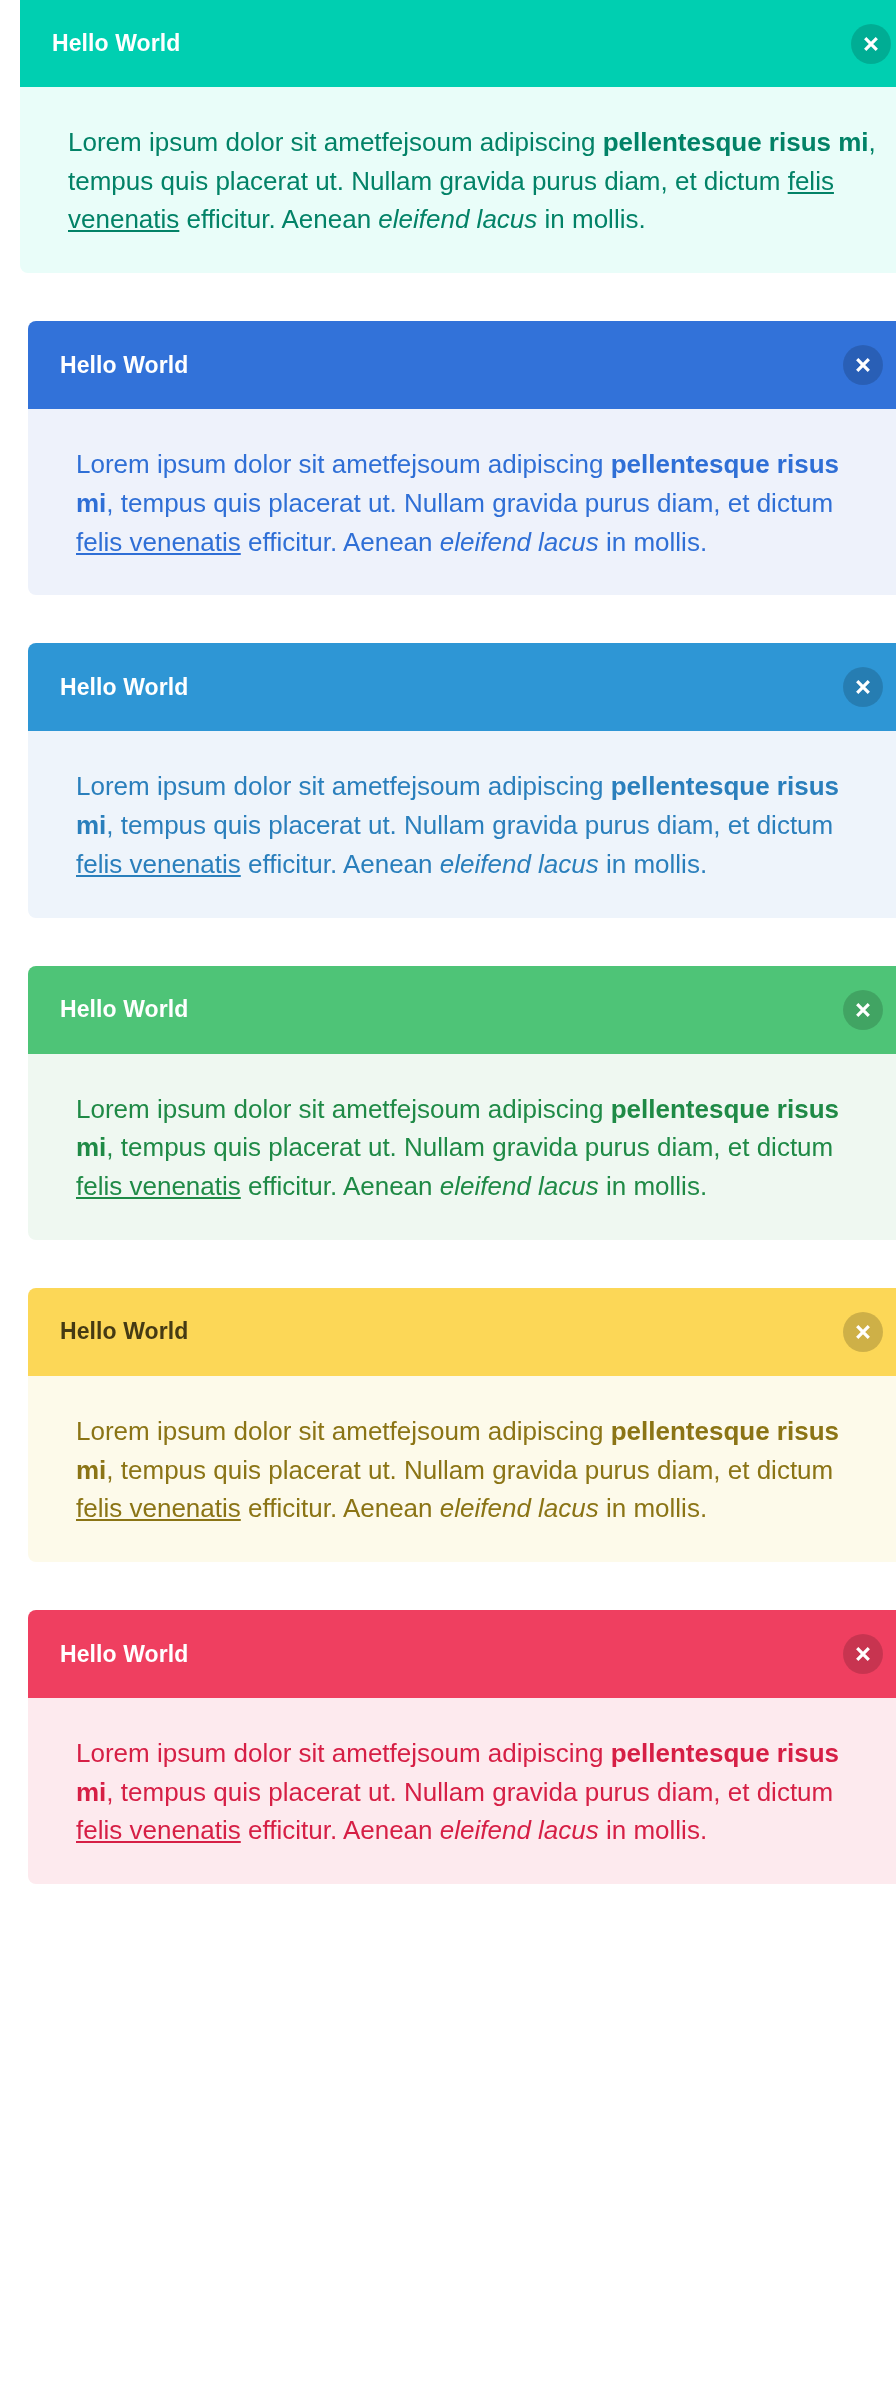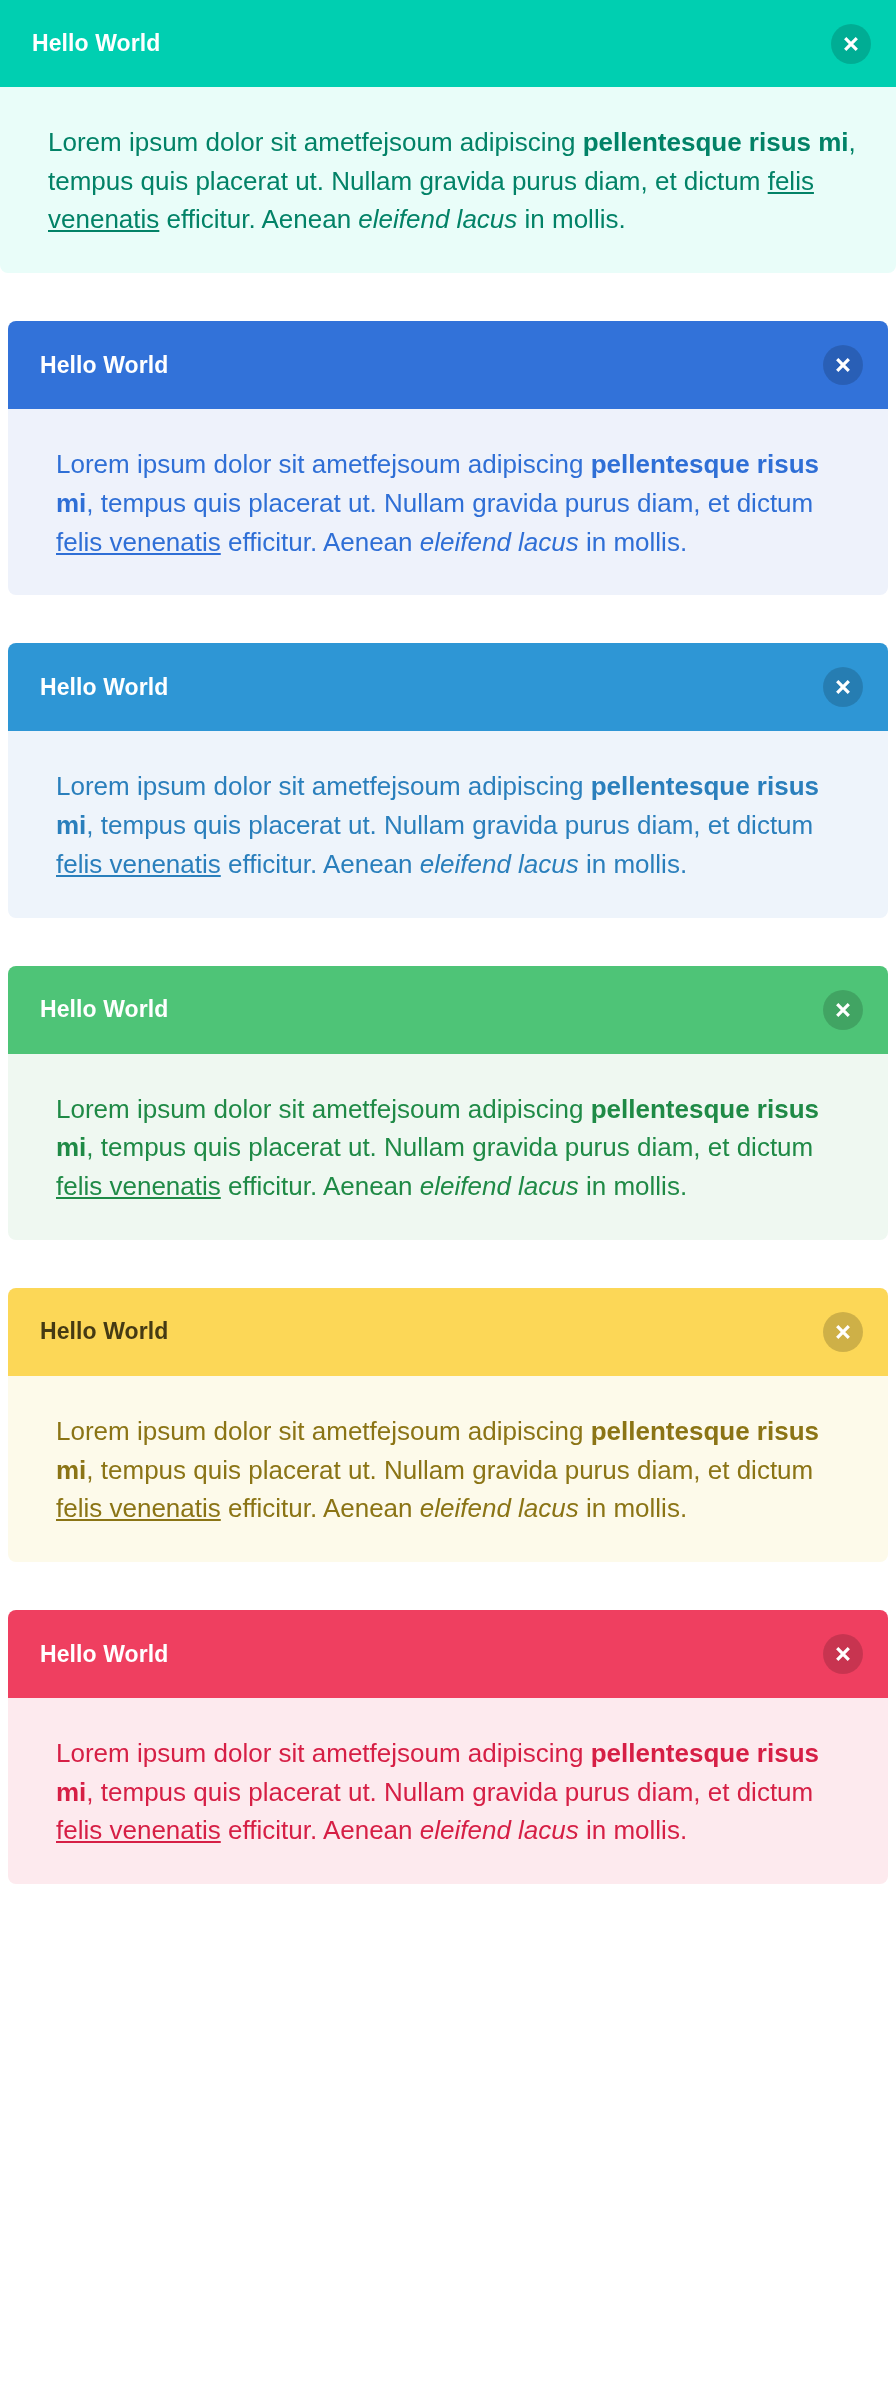--- a/index.html
+++ b/index.html
@@ -6,20 +6,21 @@
   html, body {
     width: 896px;
     background: #ffffff;
     font-family: "Liberation Sans", sans-serif;
   }
   body { overflow-x: hidden; }
 
   .alert-stack {
     width: 712px;
     display: block;
+    margin-left: 20px;
   }
 
   .alert {
     position: relative;
     width: 880px;
     margin: 0 8px 48px 8px;
     border-radius: 8px;
     overflow: hidden;
   }
 

